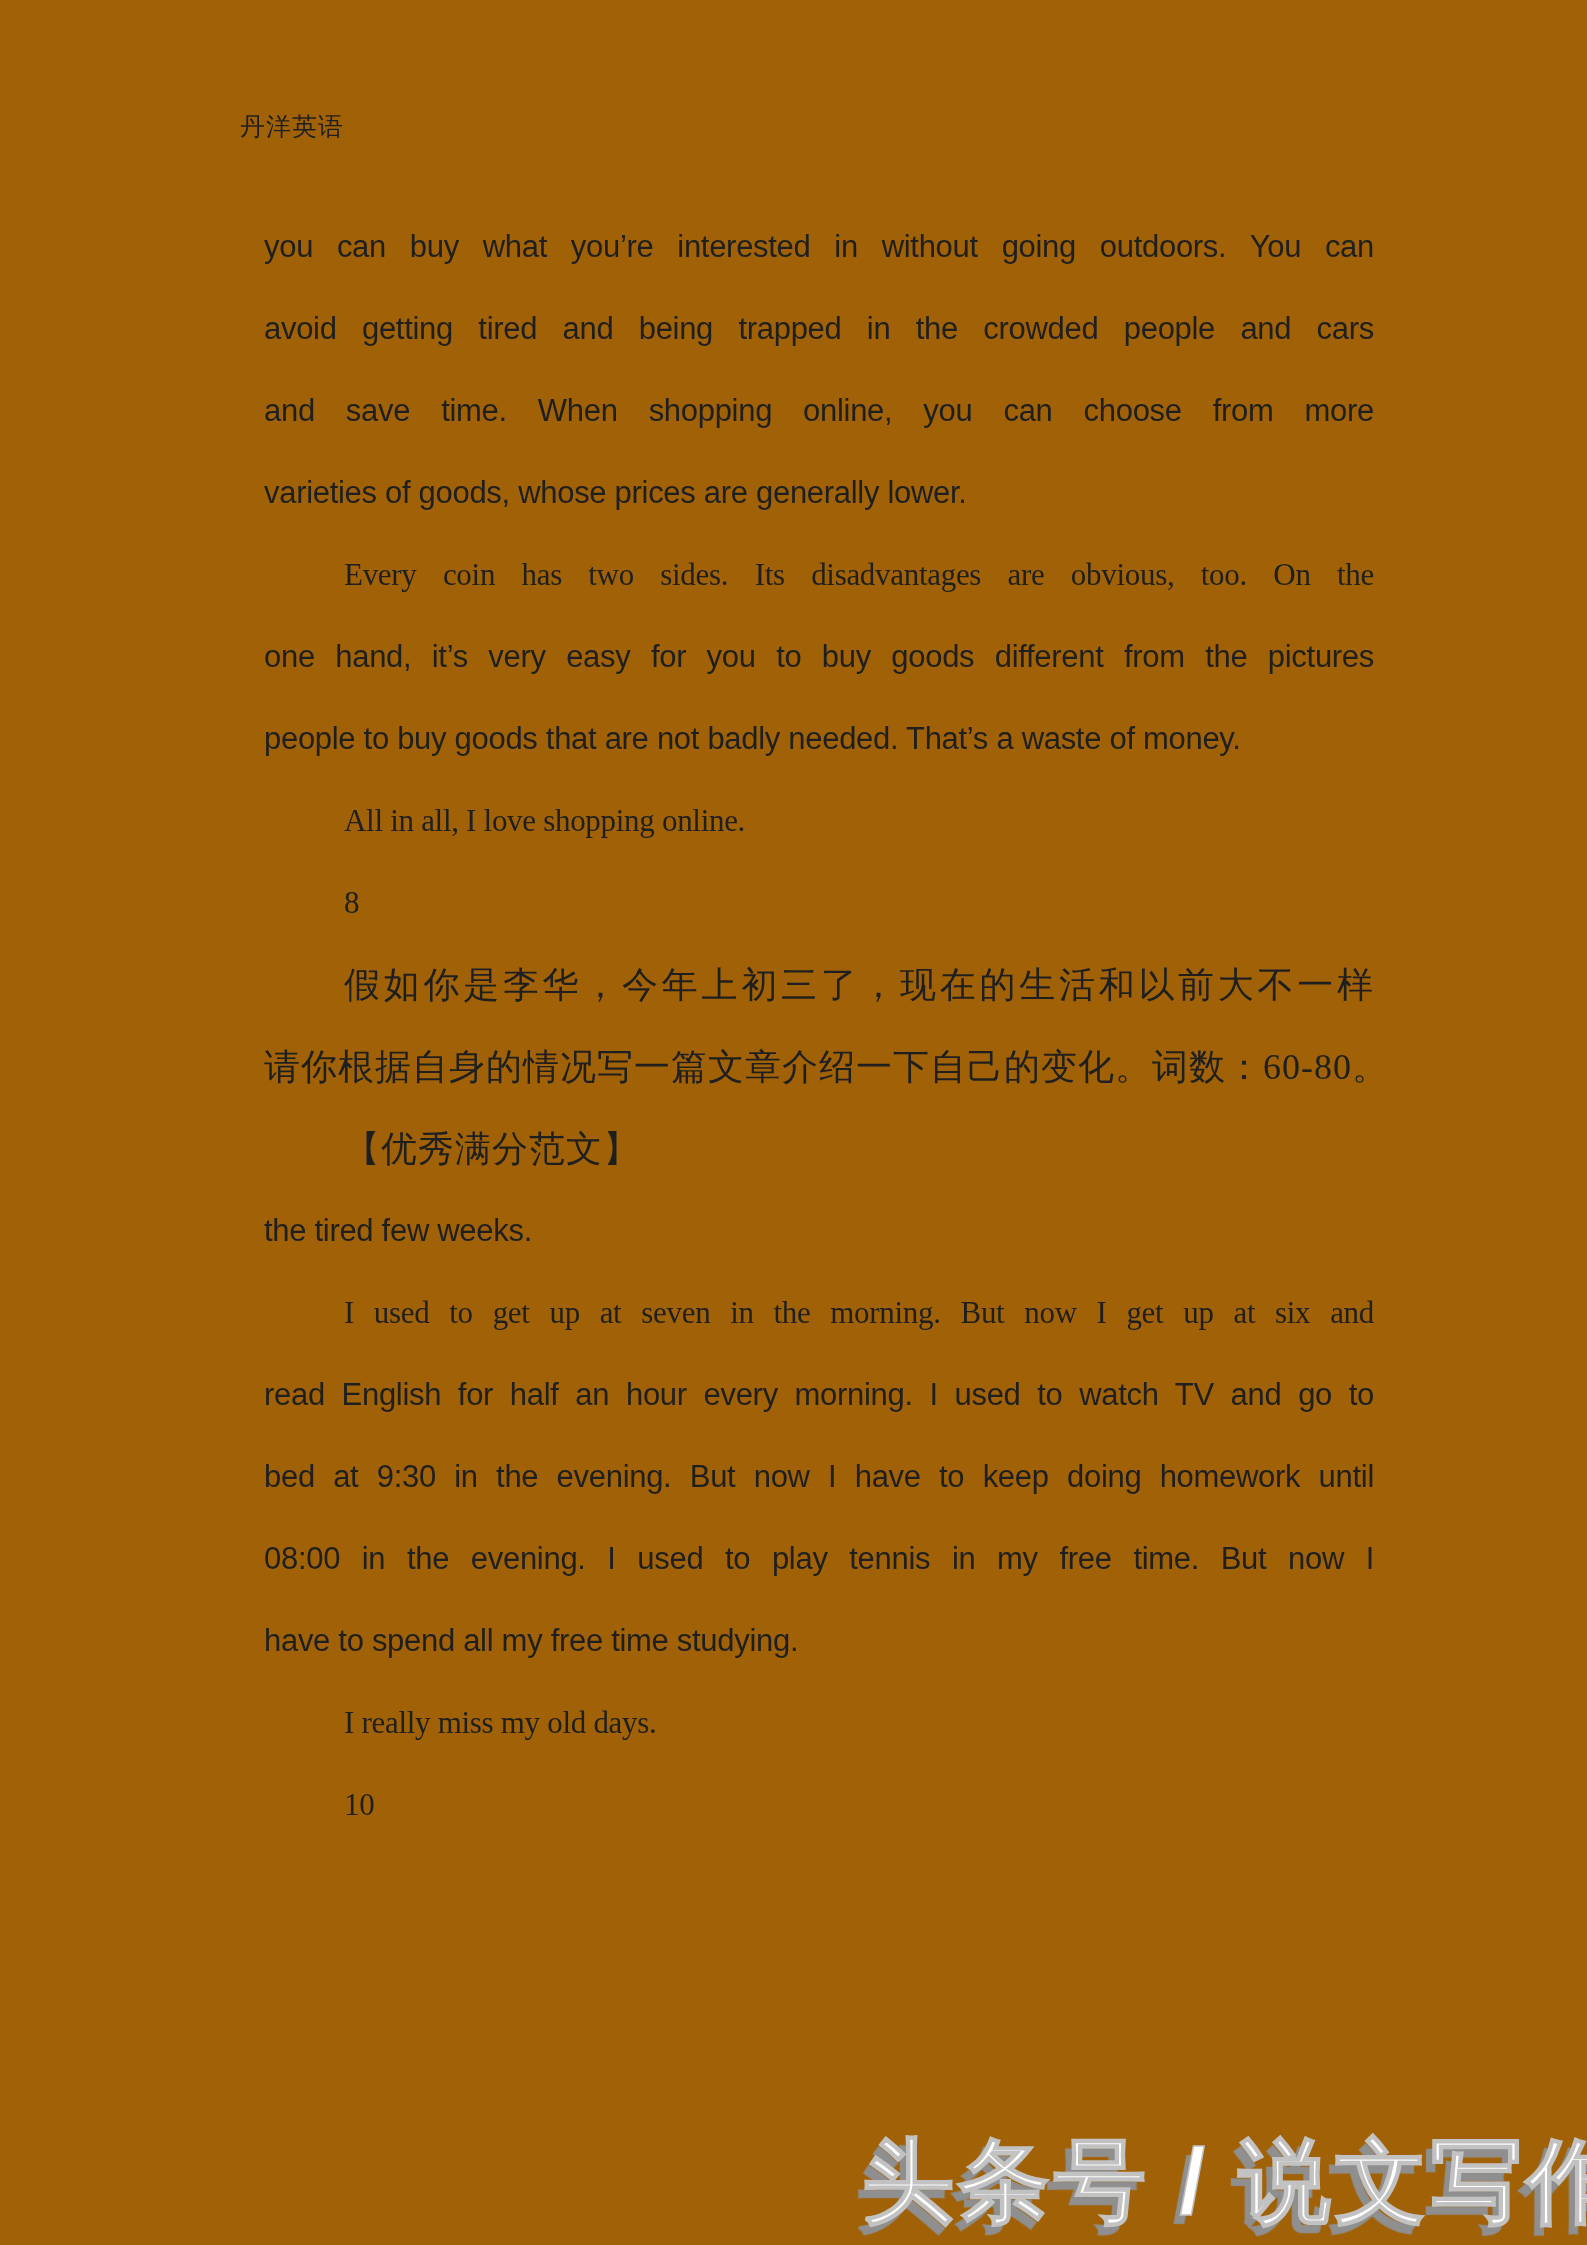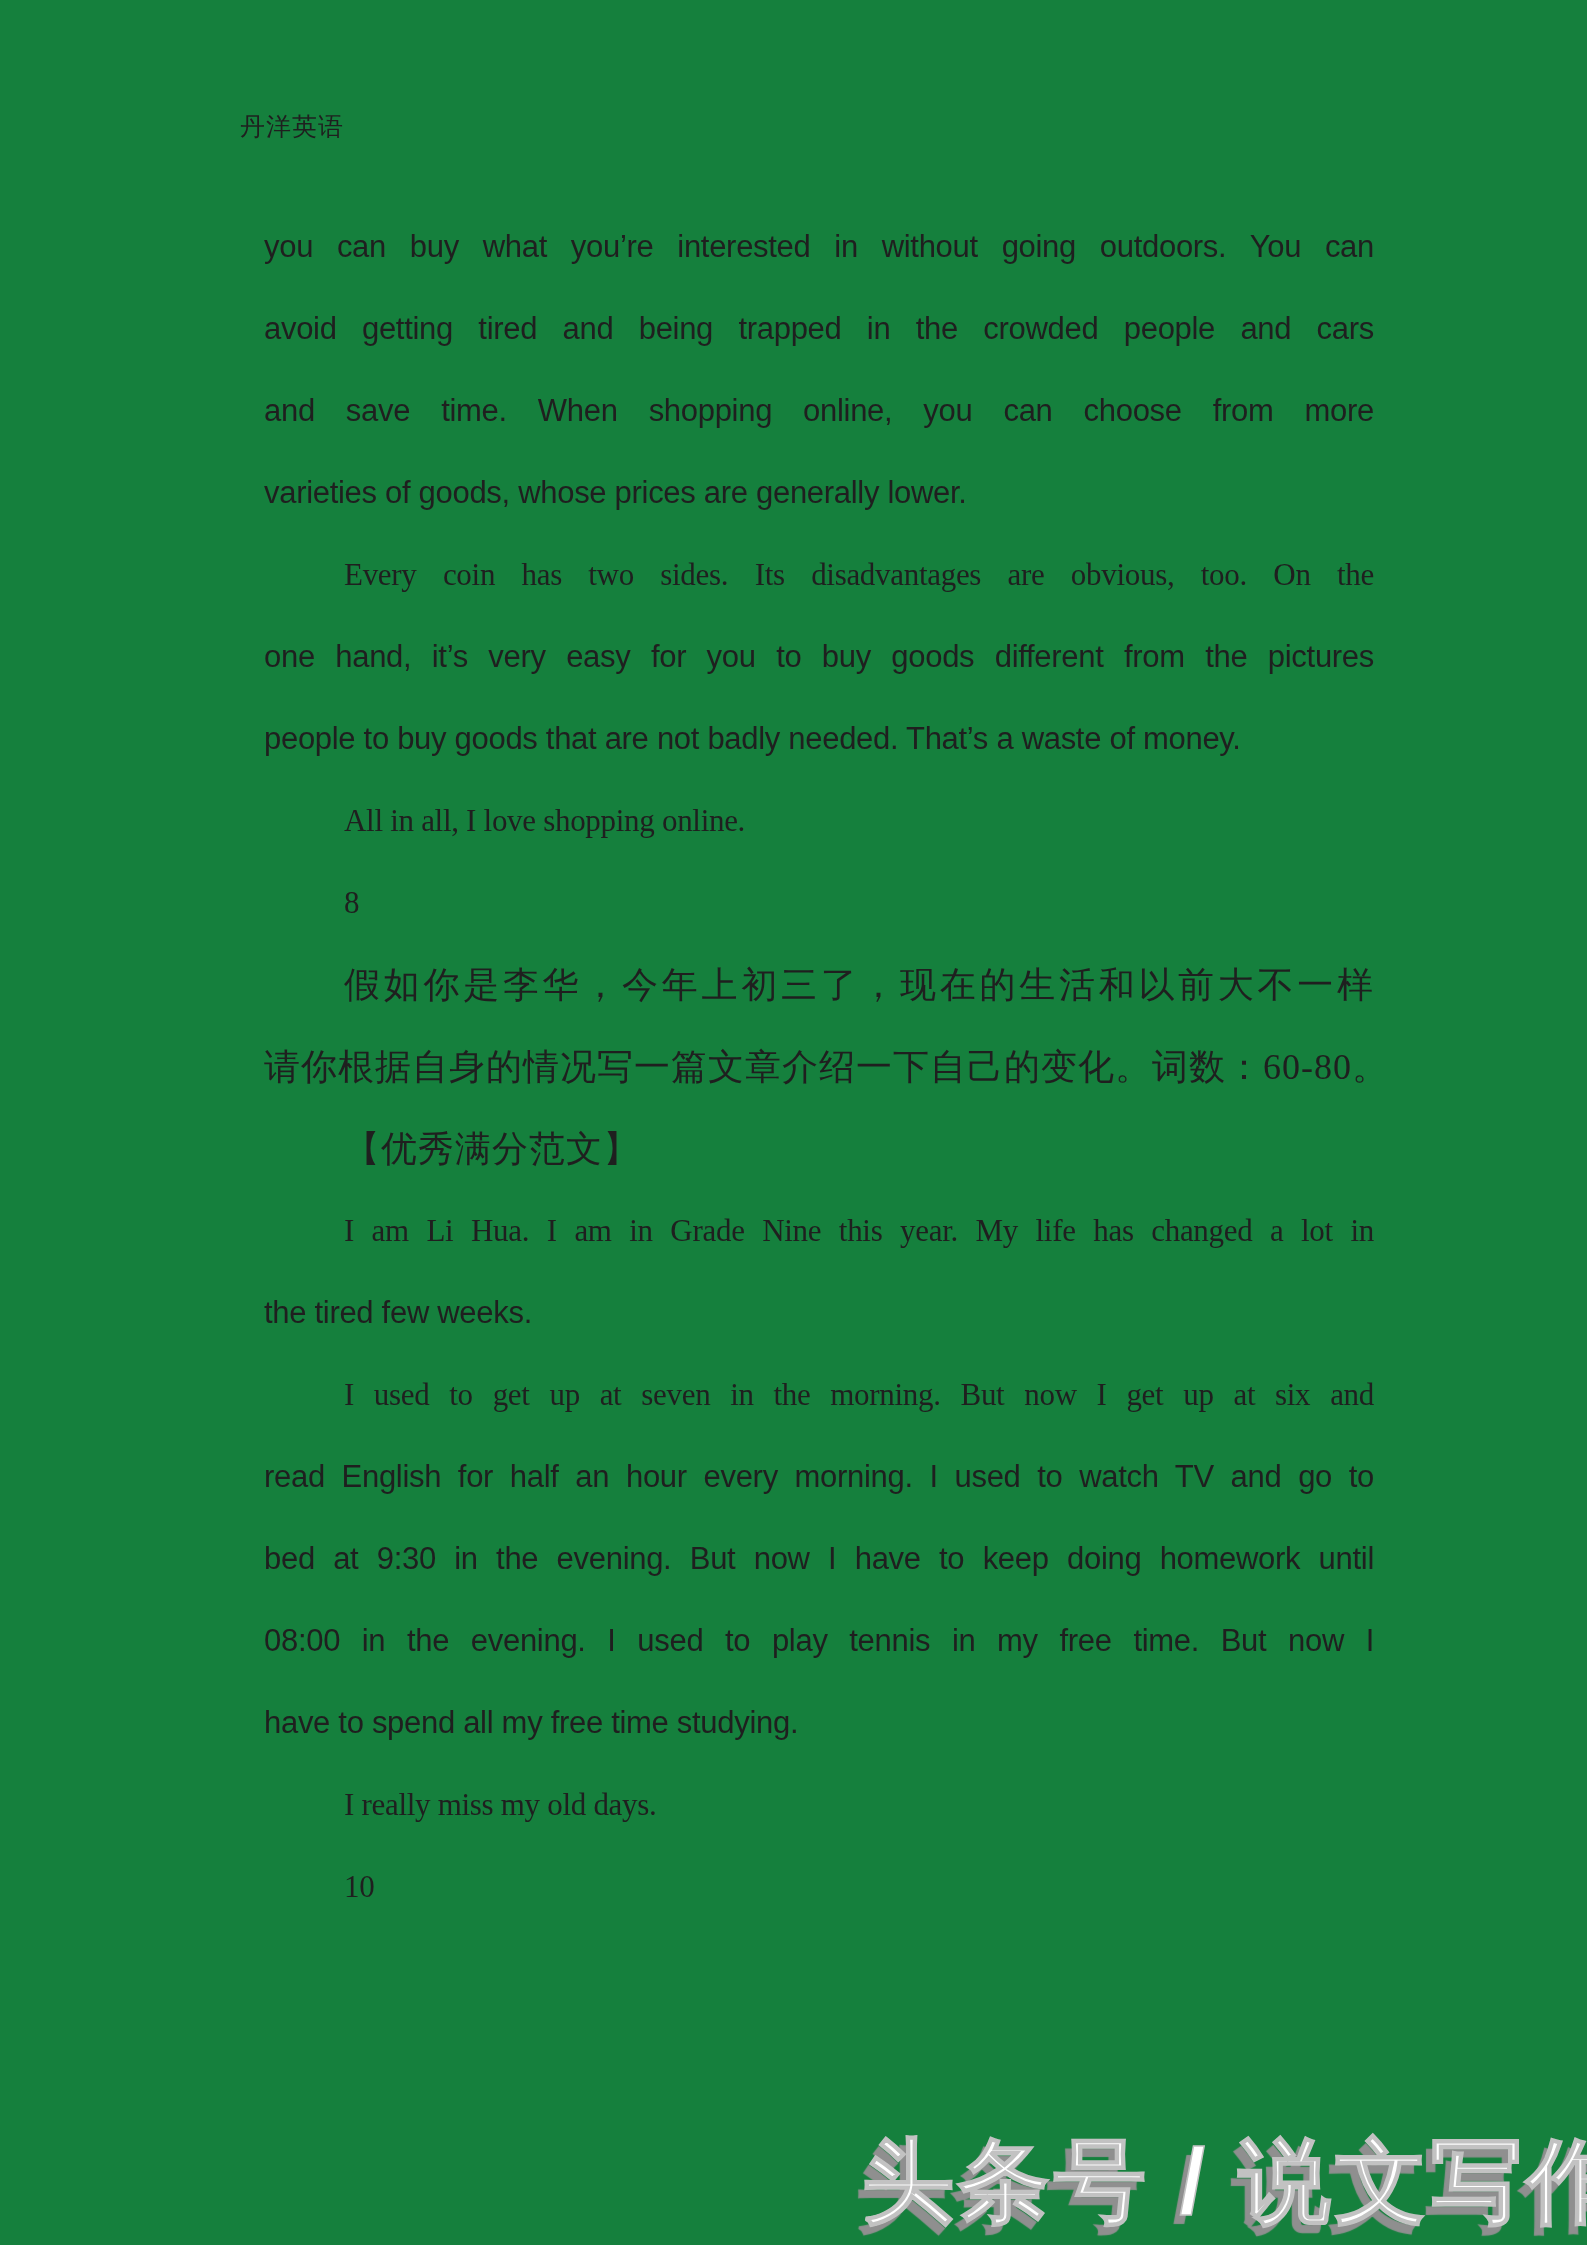--- a/index.html
+++ b/index.html
@@ -4,21 +4,21 @@
 <style>
   html, body {
     margin: 0;
     padding: 0;
     background: #ffffff;
   }
   .page {
     position: relative;
     width: 1587px;
     height: 2245px;
-    background: #15803d;
+    background: #a16207;
     overflow: hidden;
     font-family: "Liberation Sans", "DejaVu Sans", sans-serif;
   }
   .doc-header {
     position: absolute;
     left: 240px;
     top: 110px;
     font-family: "Liberation Serif", "DejaVu Serif", serif;
     font-size: 25px;
     color: #1f1f1f;
@@ -89,21 +89,20 @@
       <div class="line justify">and save time. When shopping online, you can choose from more</div>
       <div class="line">varieties of goods, whose prices are generally lower.</div>
       <div class="line justify indent">Every coin has two sides. Its disadvantages are obvious, too. On the</div>
       <div class="line justify">one hand, it’s very easy for you to buy goods different from the pictures</div>
       <div class="line">people to buy goods that are not badly needed. That’s a waste of money.</div>
       <div class="line indent">All in all, I love shopping online.</div>
       <div class="line indent">8</div>
       <div class="line justify indent zh">假如你是李华，今年上初三了，现在的生活和以前大不一样了。</div>
       <div class="line zh">请你根据自身的情况写一篇文章介绍一下自己的变化。词数：60-80。</div>
       <div class="line indent zh">【优秀满分范文】</div>
-      <div class="line justify indent">I am Li Hua. I am in Grade Nine this year. My life has changed a lot in</div>
       <div class="line">the tired few weeks.</div>
       <div class="line justify indent">I used to get up at seven in the morning. But now I get up at six and</div>
       <div class="line justify">read English for half an hour every morning. I used to watch TV and go to</div>
       <div class="line justify">bed at 9:30 in the evening. But now I have to keep doing homework until</div>
       <div class="line justify">08:00 in the evening. I used to play tennis in my free time. But now I</div>
       <div class="line">have to spend all my free time studying.</div>
       <div class="line indent">I really miss my old days.</div>
       <div class="line indent">10</div>
     </div>
 

